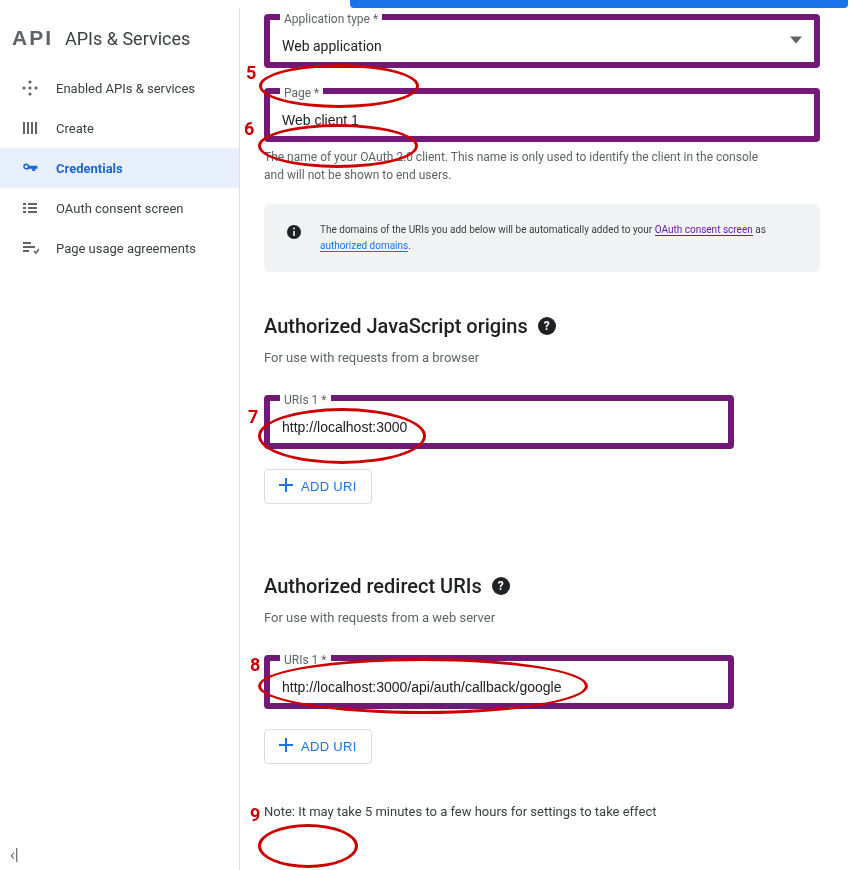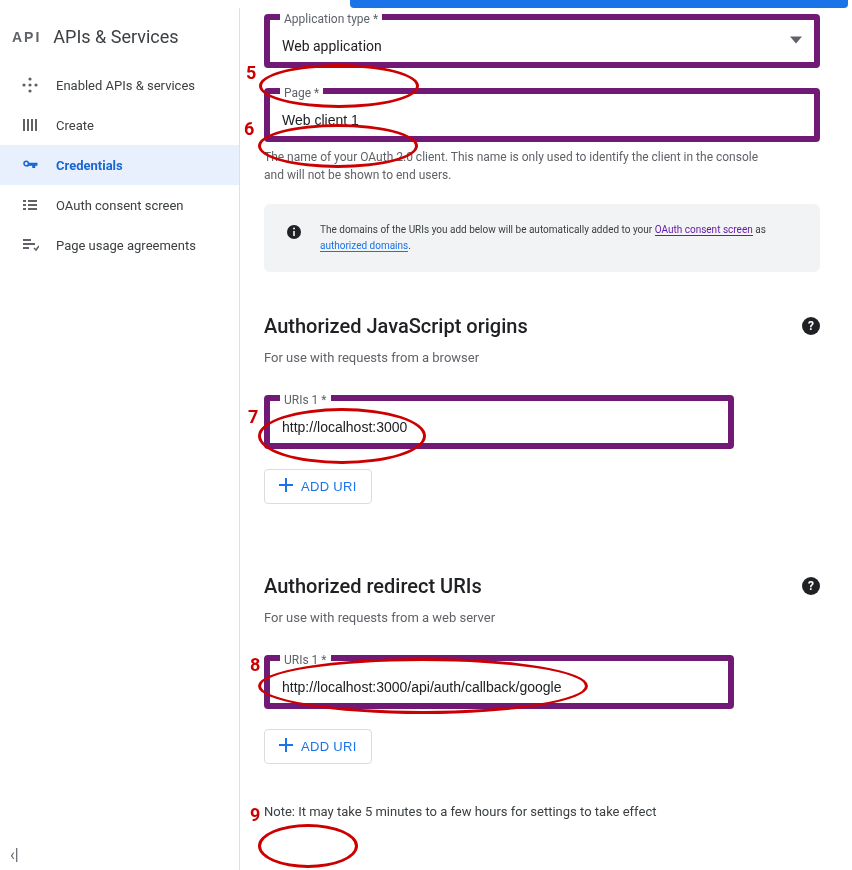--- a/index.html
+++ b/index.html
@@ -32,21 +32,21 @@
   }
   .sidebar-header {
     display: flex;
     align-items: center;
     padding: 12px 16px 18px 12px;
     gap: 12px;
   }
   .sidebar-logo {
     font-family: "Arial Black", Arial, sans-serif;
     font-weight: 900;
-    font-size: 14px;
+    font-size: 21px;
     letter-spacing: 2px;
     color: #5f6368;
   }
   .sidebar-title {
     font-size: 18px;
     color: #3c4043;
     font-weight: 400;
   }
   .nav-item {
     display: flex;
@@ -161,21 +161,20 @@
     top: 20px;
   }
   .ilink { color: #1a73e8; text-decoration: none; border-bottom: 1px solid #1a73e8; cursor: pointer; }
   .ilink.purple { color: #681da8; border-bottom-color: #681da8; }
 
   .section-head {
     display: flex;
     align-items: center;
     gap: 10px;
     margin-bottom: 12px;
-    justify-content: space-between;
   }
   .section-head h2 { font-size: 20px; font-weight: 500; }
   .help-circle {
     width: 18px; height: 18px; border-radius: 50%;
     background: #202124; color: #fff; font-size: 12px;
     display: flex; align-items: center; justify-content: center;
     font-weight: 700;
   }
   .section-desc { font-size: 13px; color: #5f6368; margin-bottom: 30px; }
 

